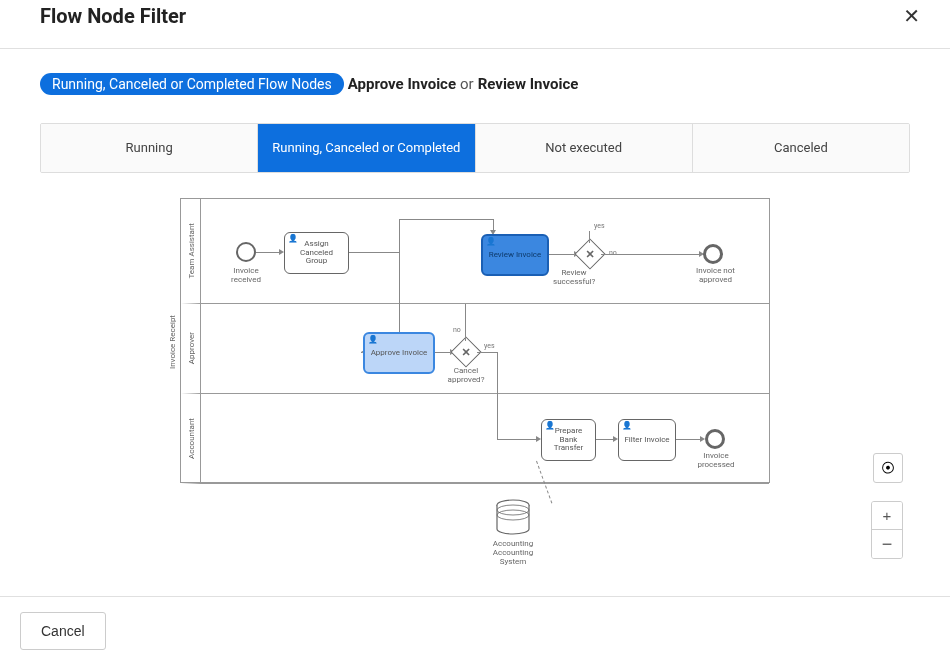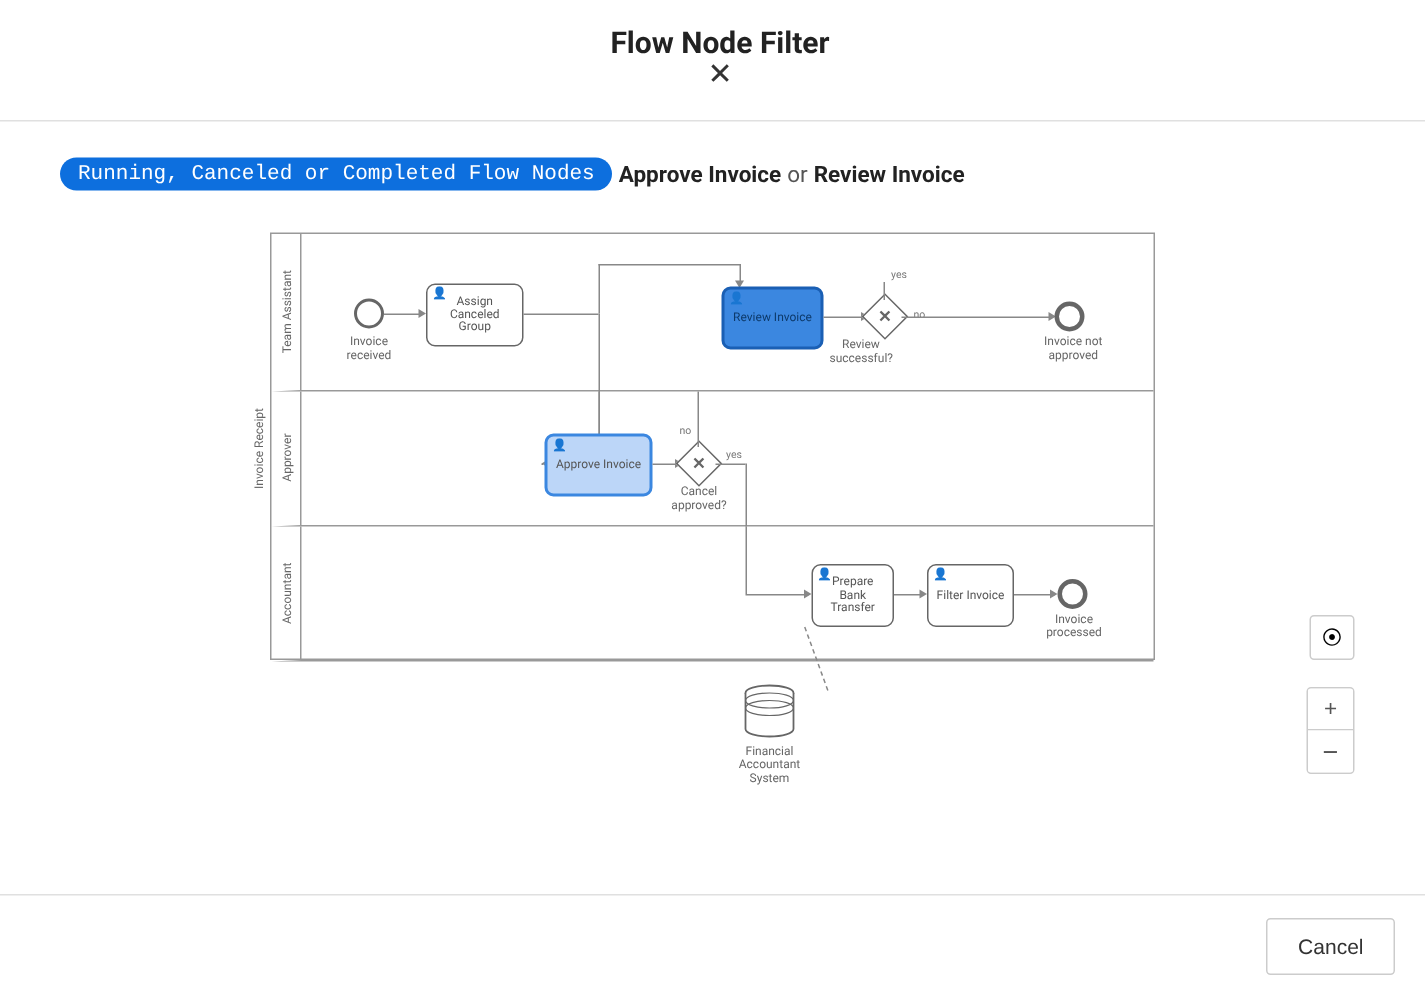--- a/index.html
+++ b/index.html
@@ -13,23 +13,22 @@
       height: 665px;
       background: #fff;
       color: #333;
       position: relative;
       overflow: hidden;
     }
     .header {
       display: flex;
       justify-content: space-between;
       align-items: center;
-      padding: 16px 30px 20px 40px;
+      padding: 4px 30px 20px 40px;
       border-bottom: 1px solid #e0e0e0;
-      flex-direction: column;
     }
     .header h1 {
       font-size: 20px;
       font-weight: 700;
       color: #222;
     }
     .close-btn {
       cursor: pointer;
       font-size: 20px;
       color: #333;
@@ -47,21 +46,20 @@
       align-items: center;
       flex-wrap: wrap;
       gap: 4px;
     }
     .pill {
       background: #0d6fde;
       color: #fff;
       padding: 3px 12px;
       border-radius: 12px;
       font-size: 14px;
-      font-family: Liberation Mono, monospace;
     }
     .summary-bold {
       font-weight: 700;
       color: #222;
     }
     .summary-or {
       color: #555;
     }
     .tab-bar {
       display: flex;
@@ -304,21 +302,20 @@
     }
 
     .footer {
       position: absolute;
       bottom: 0;
       left: 0;
       right: 0;
       border-top: 1px solid #e0e0e0;
       padding: 15px 20px;
       display: flex;
-      justify-content: flex-end;
       gap: 21px;
       background: #fff;
     }
     .btn {
       padding: 10px 20px;
       font-size: 14px;
       border-radius: 3px;
       cursor: pointer;
       font-weight: 500;
     }
@@ -349,20 +346,26 @@
 </div>
 
 <div class="content">
   <div class="summary-line">
     <span class="pill">Running, Canceled or Completed Flow Nodes</span>
     <span class="summary-bold">Approve Invoice</span>
     <span class="summary-or">or</span>
     <span class="summary-bold">Review Invoice</span>
   </div>
 
+  <div class="tab-bar">
+    <div class="tab">Running</div>
+    <div class="tab active">Running, Canceled or Completed</div>
+    <div class="tab">Not executed</div>
+    <div class="tab">Canceled</div>
+  </div>
 
   <div class="diagram-area">
     <div class="diagram-canvas">
       <div class="pool-label-outer">
         <span>Invoice Receipt</span>
       </div>
 
       <div class="lane lane-1">
         <div class="lane-label">
             <span>Team Assistant</span>
@@ -474,21 +477,21 @@
     </div>
 
     <div class="bpmn-datastore" style="position:absolute;left:455px;top:300px">
       <svg width="36" height="40" viewBox="0 0 36 40">
         <ellipse cx="18" cy="7" rx="16" ry="5" fill="#fff" stroke="#666" stroke-width="1.2"></ellipse>
         <path d="M2 7 v24 a16 5 0 0 0 32 0 V7" fill="#fff" stroke="#666" stroke-width="1.2"></path>
         <ellipse cx="18" cy="12" rx="16" ry="5" fill="none" stroke="#666" stroke-width="0.8"></ellipse>
         <ellipse cx="18" cy="17" rx="16" ry="5" fill="none" stroke="#666" stroke-width="0.8"></ellipse>
       </svg>
     </div>
-    <div class="bpmn-label" style="position:absolute;left:443px;top:342px;width:60px">Financial Accountant System</div>
+    <div class="bpmn-label" style="position:absolute;left:443px;top:342px;width:60px">Accounting Accounting System</div>
 
     <div class="map-controls" style="position:absolute;right:7px;top:255px">
       <button class="target-btn">
         <span>⦿</span>
       </button>
       <div class="zoom-group">
         <button class="zoom-btn">
           <span>+</span>
         </button>
         <button class="zoom-btn">

